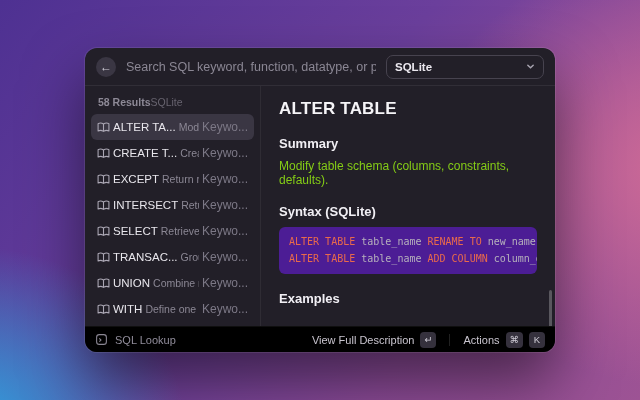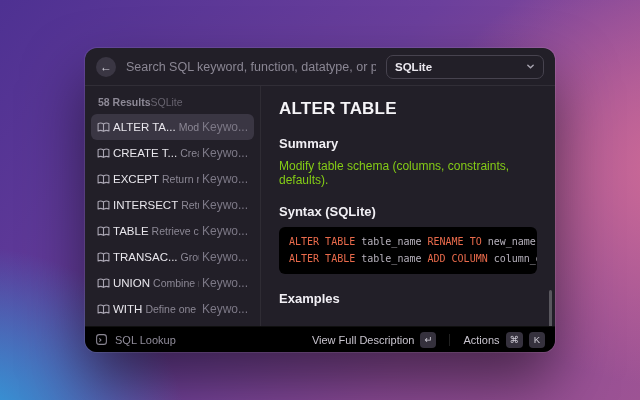--- a/index.html
+++ b/index.html
@@ -45,21 +45,21 @@
   .row-icon svg { width:13px; height:13px; display:block; }
   .row-name { font-size:11.5px; font-weight:500; color:#e8e6ec; white-space:nowrap; }
   .row-desc { flex:1; min-width:0; font-size:10.5px; color:#8b8794; white-space:nowrap; overflow:hidden; }
   .row-type { font-size:12px; color:#7c7886; white-space:nowrap; }
   
   .detail { flex:1; min-width:0; padding:13px 18px; position:relative; overflow:hidden; }
   .detail-title { font-size:17px; font-weight:700; color:#f5f4f7; letter-spacing:.2px; }
   .detail-badge { margin-top:7px; font-size:10.5px; font-weight:700; color:#efedf2; }
   .section-heading { margin:17px 0 8px; font-size:13px; font-weight:700; color:#f1eff4; }
   .summary-text { font-size:12px; color:#84cc16; }
-  .code-block { background:#000000; border-radius:6px; padding:7px 10px;
+  .code-block { background:#4c1d95; border-radius:6px; padding:7px 10px;
     font-family:"DejaVu Sans Mono", monospace; font-size:10px; line-height:1.65;
     color:#b6b1bc; white-space:nowrap; overflow:hidden; }
   .tok-kw { color:var(--kw, #e96a4b); }
   .tok-pl { color:#b6b1bc; }
   .scroll-thumb { position:absolute; right:3px; top:204px; width:3px; height:42px;
     background:rgba(255,255,255,.25); border-radius:2px; }
   
   .footer { flex:0 0 26px; display:flex; align-items:center; justify-content:space-between;
     padding:0 10px; background:#000000; border-top:1px solid rgba(255,255,255,.06); }
   .footer-left { display:flex; align-items:center; gap:7px; color:#918d9b; font-size:11px; }
@@ -145,21 +145,21 @@
     <span class="row-desc">Return ro...</span>
     <span class="row-type">Keywo...</span>
   </div>
           <div class="row">
     <span class="row-icon">
       <svg viewBox="0 0 24 24" fill="none" stroke="currentColor" stroke-width="2" stroke-linejoin="round">
         <path d="M2 5c3-1.6 6.5-1.6 10 .6 3.5-2.2 7-2.2 10-.6v13.5c-3-1.6-6.5-1.6-10 .6-3.5-2.2-7-2.2-10-.6z"></path>
         <path d="M12 5.6 v13.5"></path>
       </svg>
     </span>
-    <span class="row-name">TABLE</span>
+    <span class="row-name">SELECT</span>
     <span class="row-desc">Retrieve colu...</span>
     <span class="row-type">Keywo...</span>
   </div>
           <div class="row">
     <span class="row-icon">
       <svg viewBox="0 0 24 24" fill="none" stroke="currentColor" stroke-width="2" stroke-linejoin="round">
         <path d="M2 5c3-1.6 6.5-1.6 10 .6 3.5-2.2 7-2.2 10-.6v13.5c-3-1.6-6.5-1.6-10 .6-3.5-2.2-7-2.2-10-.6z"></path>
         <path d="M12 5.6 v13.5"></path>
       </svg>
     </span>

